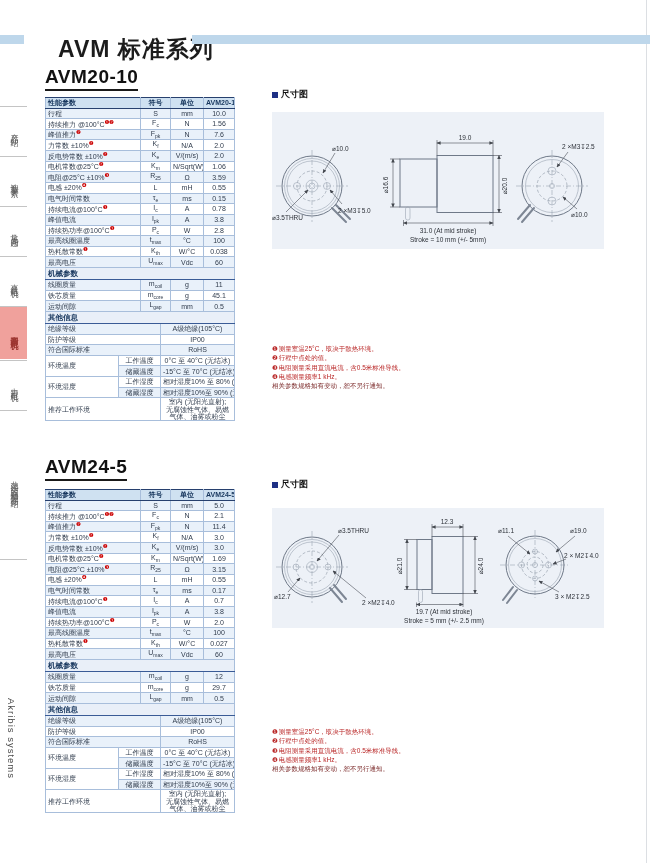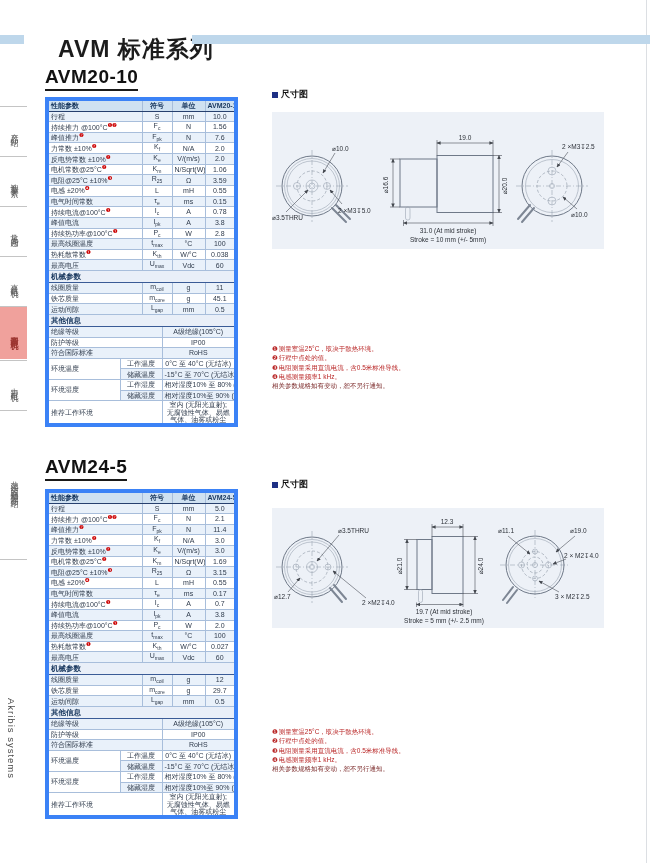--- a/index.html
+++ b/index.html
@@ -25,21 +25,21 @@
 
   
   h2{position:absolute;margin:0;font-size:19px;font-weight:700;color:#111;
      border-bottom:2px solid #1a1a1a;padding-bottom:1px;letter-spacing:.5px;}
   #h2-0{left:45px;top:66px;}
   #h2-1{left:45px;top:456px;}
 
   
   .specwrap{position:absolute;left:45px;}
   #spec-0{top:97px;} #spec-1{top:489px;}
-  table.spec{border-collapse:collapse;table-layout:fixed;width:189px;border:4px solid #3b82f6;}
+  table.spec{border-collapse:collapse;table-layout:fixed;width:189px;border:1px solid #3b82f6;}
   table.spec td{border:0.6px solid #a8bedb;font-size:7px;height:9.6px;line-height:1.05;
                 padding:0 2px;white-space:nowrap;overflow:hidden;color:#2f3b4c;}
   tr.head td{background:#cfe1f1;color:#17365d;font-weight:bold;
              border-top:1.5px solid #27406e;border-bottom:1px solid #27406e;}
   tr.sect td{background:#e9eff8;color:#17365d;font-weight:bold;font-size:7.5px;height:11px;
              border-top:1px solid #3a5b96;border-bottom:1px solid #3a5b96;}
   tr.b td{background:#e9f1fa;} tr.w td{background:#ffffff;}
   td.c{text-align:center;color:#1f2733;}
   td.u{font-size:6.2px;}
   td.mdl{font-size:6px;padding:0 1px;}

